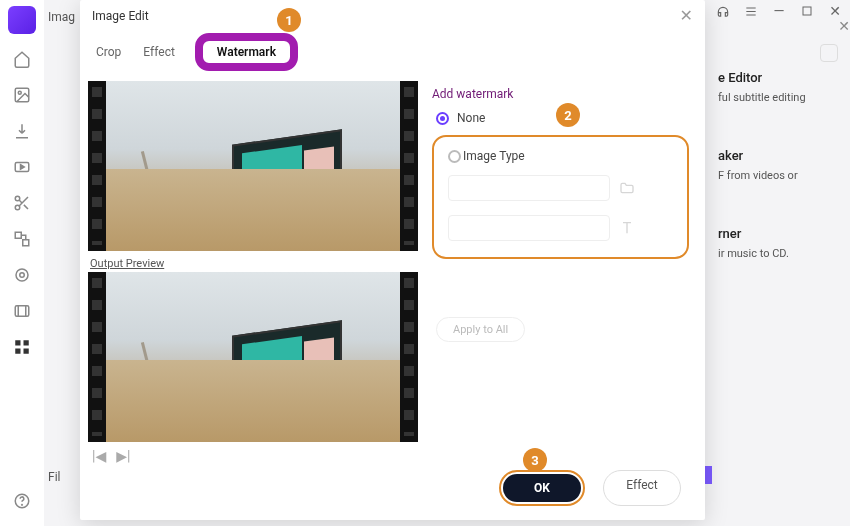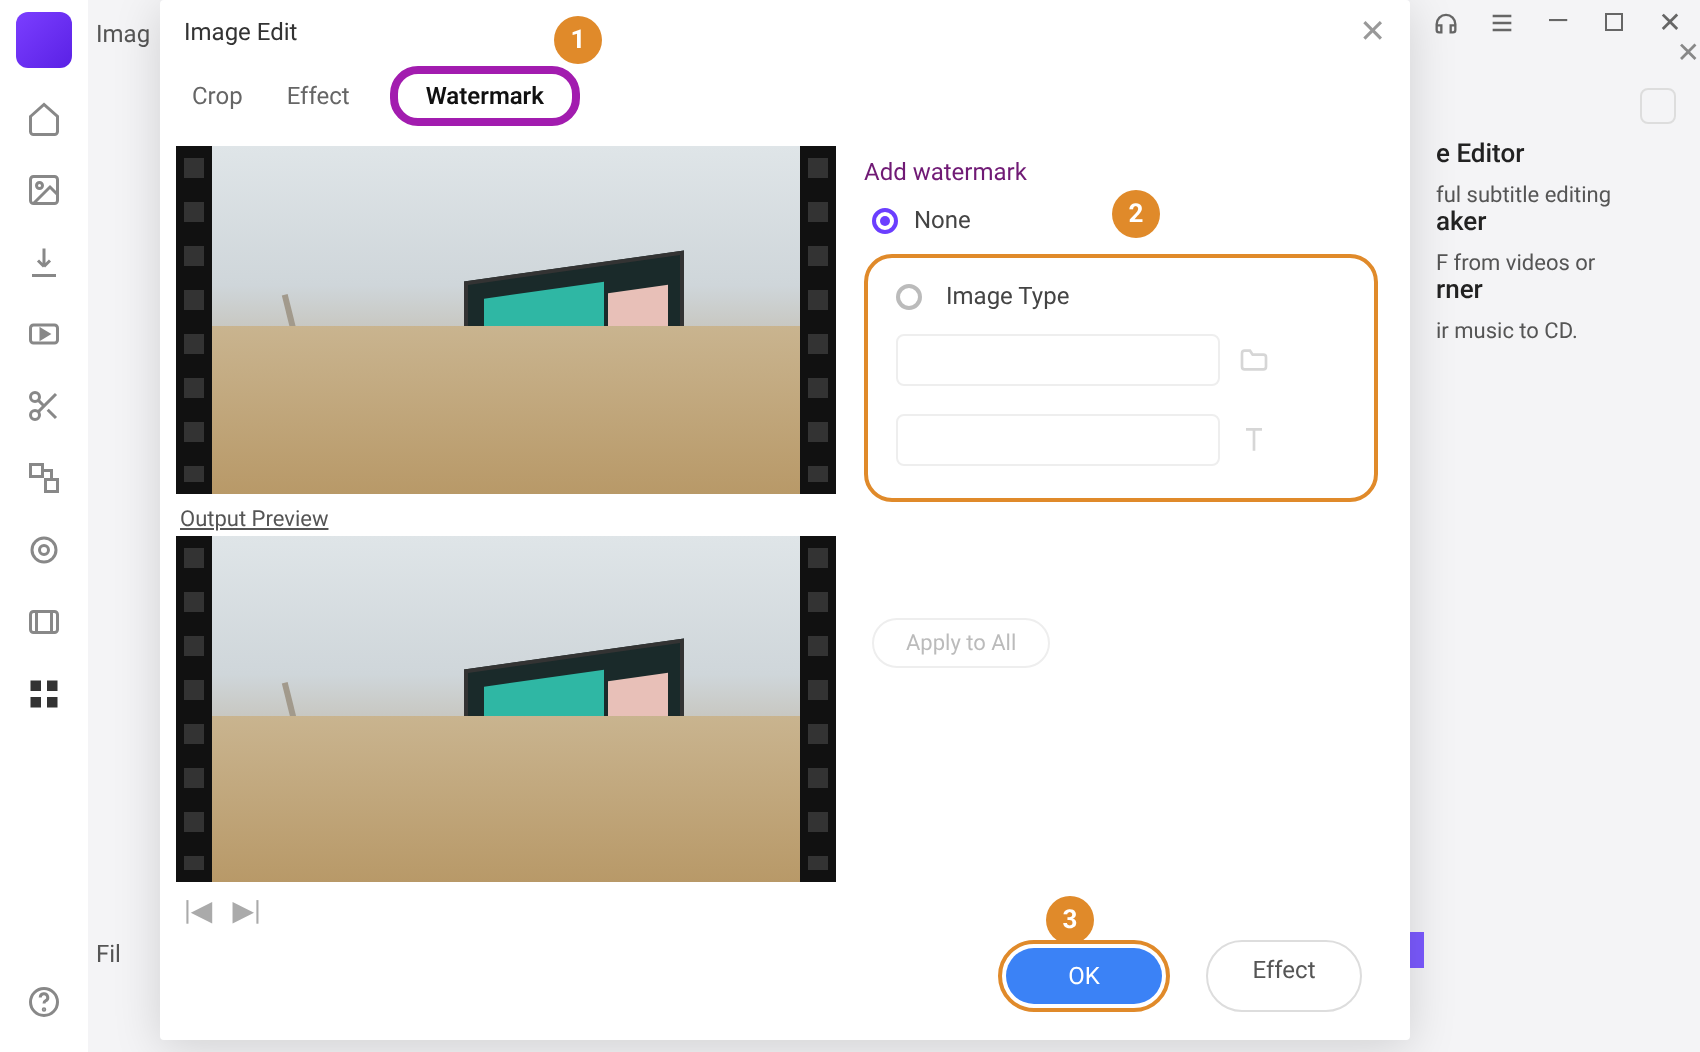--- a/index.html
+++ b/index.html
@@ -6,32 +6,32 @@
   body { width: 850px; height: 526px; background: #f4f4f6; overflow: hidden; position: relative; }
 
   .sidebar-icons { position: absolute; left: 0; top: 0; width: 44px; height: 100%; background: #fff; display: flex; flex-direction: column; align-items: center; padding-top: 6px; gap: 14px; }
   .sidebar-icons .icon { width: 22px; height: 22px; display:flex; align-items:center; justify-content:center; color:#888; }
   .app-logo { width:28px; height:28px; border-radius:6px; background: linear-gradient(135deg,#7b3eff,#5a21e5); }
   .help-icon { margin-top:auto; margin-bottom:14px; color:#999; }
 
   .app-header { position:absolute; top:4px; right:8px; display:flex; gap:14px; align-items:center; }
   .win-ctrl { width:14px; height:14px; display:flex; align-items:center; justify-content:center; color:#666; font-size:14px;}
 
-  .right-cards { position:absolute; right:12px; top:70px; width:120px; display:flex; flex-direction:column; }
+  .right-cards { position:absolute; right:12px; top:70px; width:120px; display:flex; flex-direction:column; gap:44px; }
   .card-frag { font-size:11px; color:#555; }
   .card-frag .title { font-size:13px; color:#222; font-weight:500; margin-bottom:6px;}
 
   .dialog { position:absolute; left:80px; top:0; width:625px; height:520px; background:#fff; box-shadow:0 4px 24px rgba(0,0,0,0.15); border-radius:2px; display:flex; flex-direction:column; }
   .dlg-header { display:flex; align-items:center; padding:6px 12px 0 12px; }
   .dlg-title { font-size:12px; color:#333; flex:1;}
   .dlg-close { font-size:16px; color:#999; cursor:pointer; }
 
   .tabs { display:flex; gap:18px; padding:8px 14px 6px 14px; font-size:12px; color:#666; align-items:center;}
   .tabs .tab { cursor:pointer; padding:4px 2px;text-align:right;}
-  .tabs .tab.active { color:#111; font-weight:600; border:4px solid #a21caf; border-radius:14px; padding:4px 14px 4px 14px; background:#fff; position:relative;}
+  .tabs .tab.active { color:#111; font-weight:600; border:8px solid #a21caf; border-radius:14px; padding:4px 14px 4px 14px; background:#fff; position:relative;}
 
   .callout { position:absolute; width:24px; height:24px; border-radius:50%; background:#e08a2a; color:#fff; font-weight:700; font-size:13px; display:flex; align-items:center; justify-content:center; z-index:50;}
 
   .body-row { display:flex; flex:1; padding:4px 12px 0 8px; gap:10px; overflow:hidden;}
   .left-col { width:330px; display:flex; flex-direction:column; }
   .preview { width:330px; height:190px; background:#222; position:relative; overflow:hidden;}
   .preview .strip { position:absolute; top:0; bottom:0; width:18px; background:#111;}
   .preview .strip.left{ left:0; } .preview .strip.right{ right:0; }
   .preview .strip::before { content:""; position:absolute; left:4px; right:4px; top:6px; bottom:6px; background: repeating-linear-gradient(to bottom, #333 0 10px, #111 10px 22px);}
 
@@ -46,34 +46,34 @@
   .cup .body { width:40px; height:56px; border-radius:4px 4px 8px 8px; background:linear-gradient(180deg,#e9ddcc 0%, #b68852 30%, #a67537 100%);}
   .cup .lid { width:44px; height:10px; background:#efe7d9; border-radius:6px 6px 2px 2px; margin-bottom:-2px;}
   .cup .straw { position:absolute; left:10px; top:-18px; width:3px; height:26px; background:#a29a8c; transform:rotate(-14deg);}
 
   .out-label { font-size:11px; color:#555; padding:6px 2px 2px 2px;text-decoration:underline;}
   .nav-arrows { display:flex; gap:10px; padding:6px 4px; color:#aaa; font-size:14px;}
 
   .right-col { flex:1; padding:6px 4px 0 4px; position:relative;}
   .section-title { font-size:12px; color:#701a75; margin-bottom:14px;}
   .opt-group { border:2px solid #e08a2a; border-radius:14px; padding:12px 14px 16px 14px; position:relative;}
-  .radio-row { display:flex; align-items:center; gap:12px; font-size:12px; color:#444; margin-bottom:12px;}
+  .radio-row { display:flex; align-items:center; gap:2px; font-size:12px; color:#444; margin-bottom:12px;}
   .radio { width:13px; height:13px; border-radius:50%; border:2px solid #bbb; display:inline-block; position:relative;}
   .radio.checked { border-color:#6b3eff;}
   .radio.checked::after { content:""; position:absolute; left:2px; top:2px; width:5px; height:5px; border-radius:50%; background:#6b3eff;}
   .none-row { margin: -4px 0 10px 4px; display:flex; align-items:center; gap:8px; font-size:12px; color:#444;}
   .field-row { display:flex; align-items:center; gap:8px; margin-bottom:14px;}
   .txtfield { flex:0 0 162px; height:26px; border:1px solid #eee; border-radius:4px; background:#fff;}
   .suffix-icon { width:18px; height:18px; color:#d6d6d6; display:flex; align-items:center; justify-content:center;}
 
   .apply-btn { margin-top:58px; margin-left:4px; font-size:11px; color:#bbb; border:1px solid #eee; border-radius:14px; padding:5px 16px; background:#fff; display:inline-block;}
 
   .dlg-footer { display:flex; justify-content:flex-end; gap:18px; padding:0 24px 14px 0; position:relative;}
   .btn { min-width:78px; text-align:center; font-size:12px; padding:7px 22px; border-radius:18px; cursor:pointer;}
-  .btn-primary { background:#3b82f6; color:#fff; border:2px solid #e08a2a; border-radius:20px; outline:2px solid transparent;}
+  .btn-primary { background:#0f172a; color:#fff; border:2px solid #e08a2a; border-radius:20px; outline:2px solid transparent;font-weight:bold;}
   .primary-wrap { border:2px solid #e08a2a; border-radius:22px; padding:2px;}
   .btn-secondary { background:#fff; color:#555; border:1px solid #ddd;}
 
   .secondary-header-close { position:absolute; right:0; top:18px; color:#888; font-size:14px;}
   .bg-label-img { position:absolute; left:48px; top:10px; font-size:12px; color:#555;}
   .bg-label-fi { position:absolute; left:48px; bottom:42px; font-size:12px; color:#555;}
   .spectrum-icon { position:absolute; right:12px; top:44px; width:18px;height:18px;border:1px solid #ddd;border-radius:4px;}
 
   .purple-pill { position:absolute; right:138px; bottom:42px; width:30px; height:18px; background:#7b5aff; border-radius:10px 0 0 10px;}
 </style>

